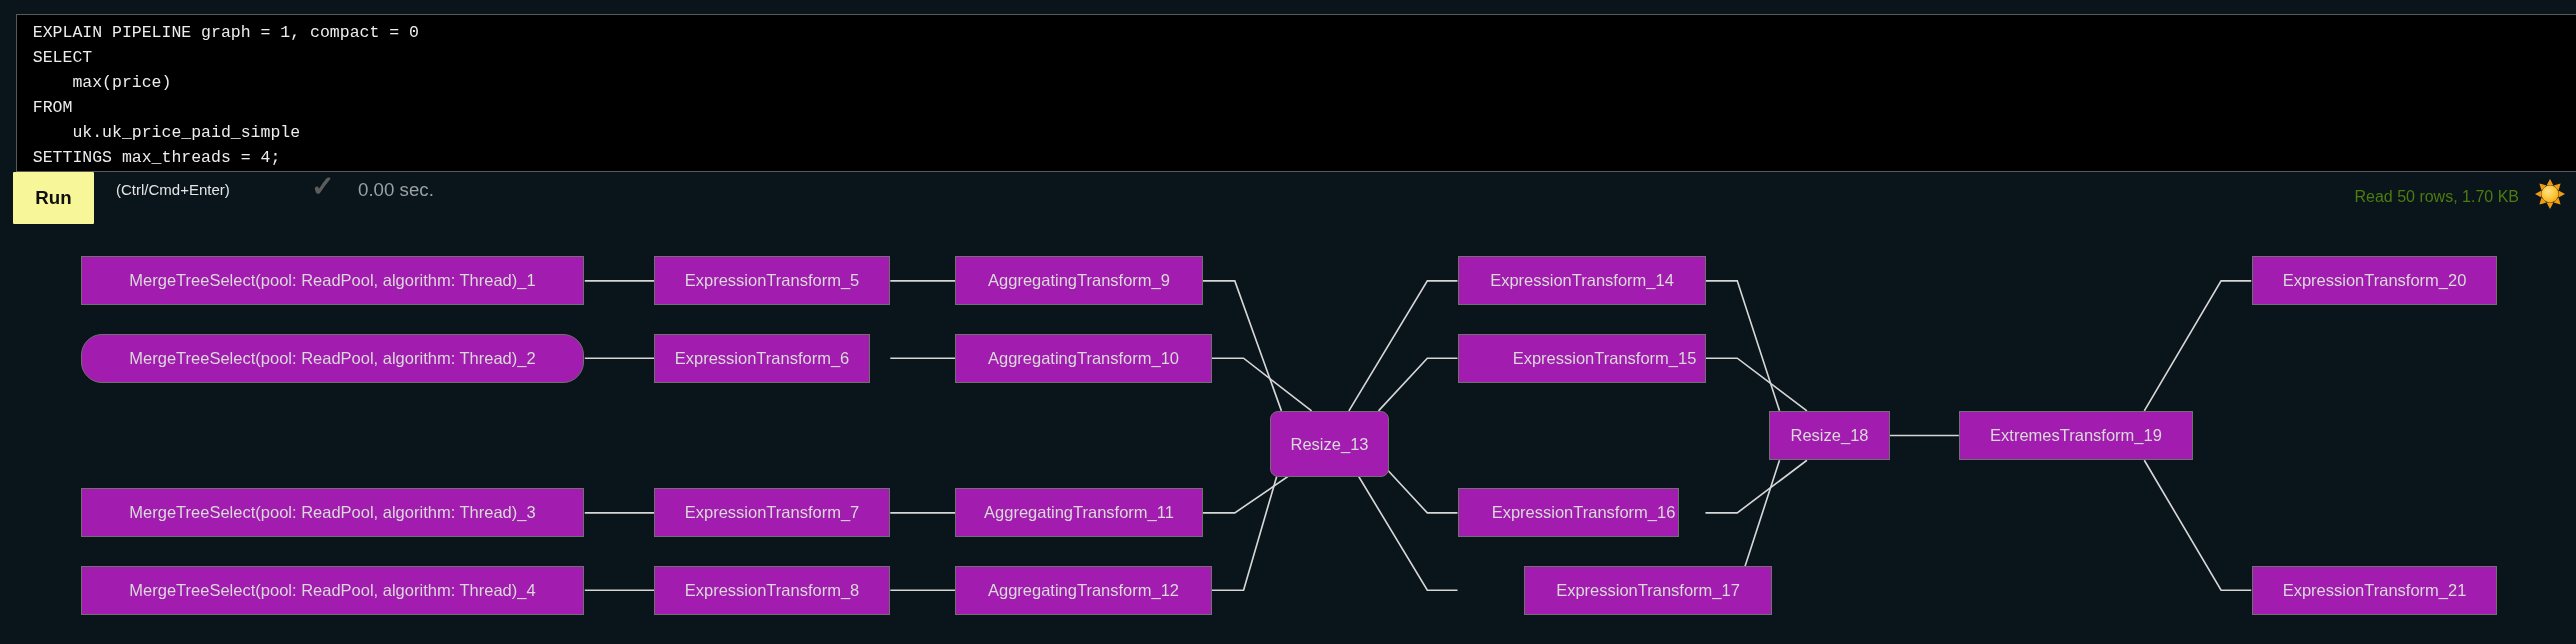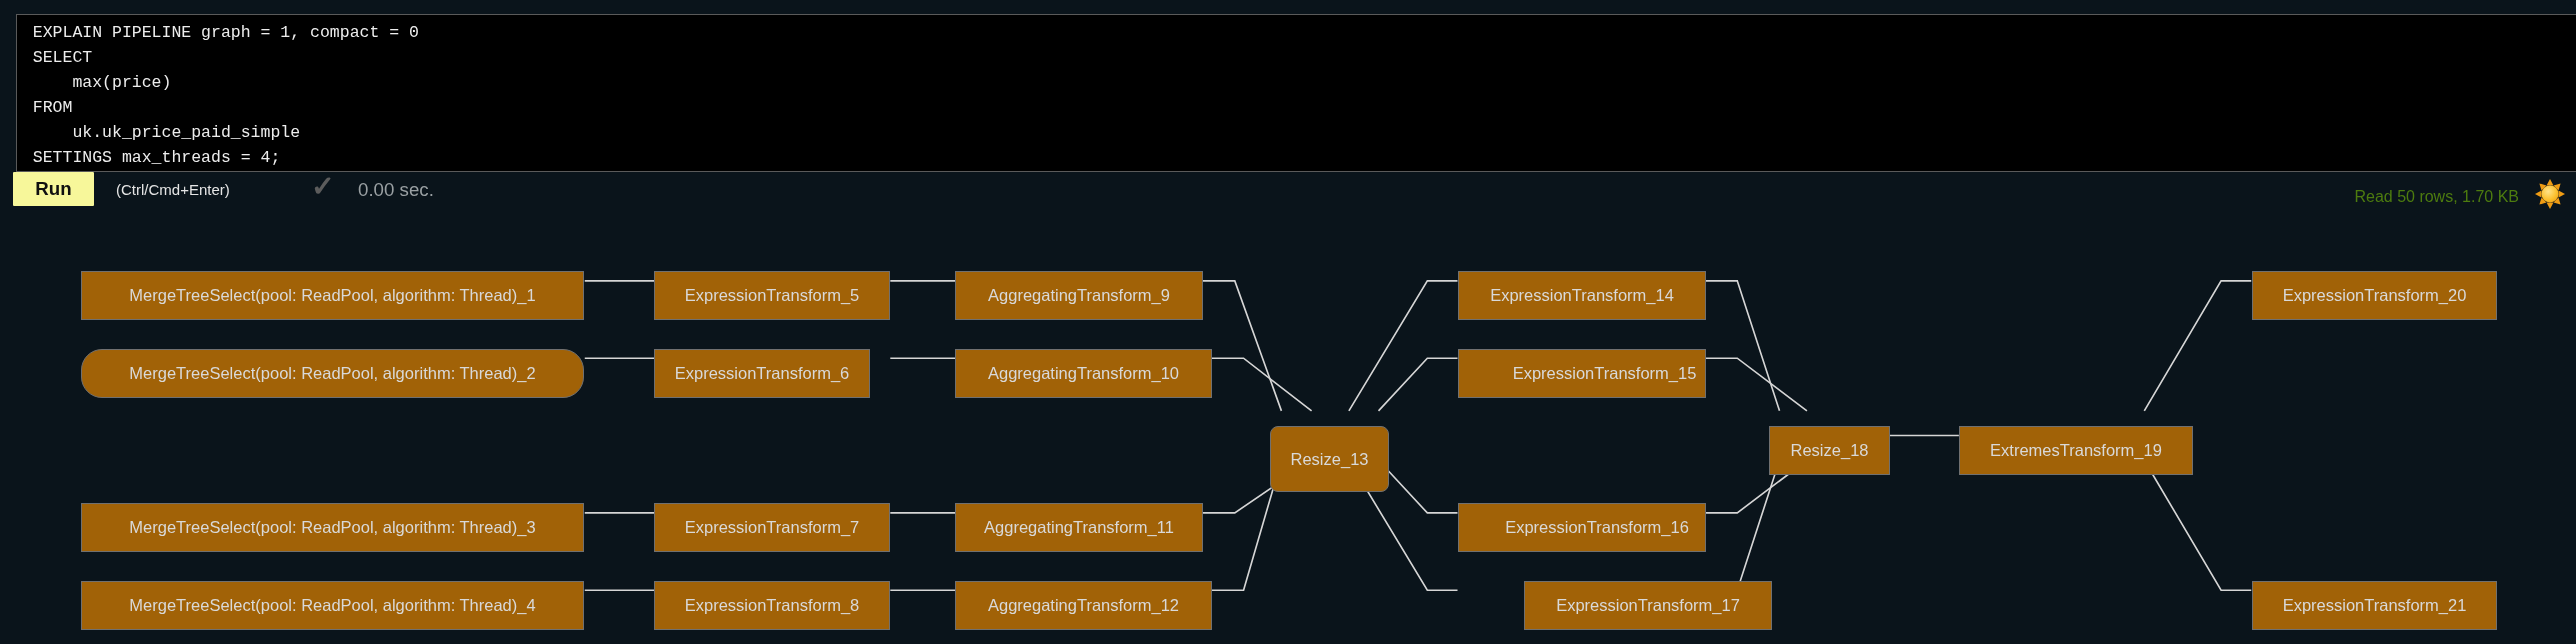--- a/index.html
+++ b/index.html
@@ -5,39 +5,39 @@
   html,body{margin:0;padding:0;background:#0a141b;}
   .screen{position:relative;width:2576px;height:644px;background:#0a141b;overflow:hidden;
           font-family:"Liberation Sans",sans-serif;}
   
   .editor{position:absolute;left:4.4px;top:2.2px;width:2567px;height:158px;box-sizing:border-box;
           margin:12px;background:#000;border:1.1px solid #5a5a5a;
           font-family:"Liberation Mono",monospace;font-size:16.5px;line-height:25px;
           color:#ededed;padding:4.4px 11px 0 15.4px;white-space:pre;overflow:hidden;}
   
   .toolbar{position:absolute;left:0;top:160px;width:2576px;height:71px;}
-  .run{position:absolute;left:13px;top:12px;width:81px;height:34px;
+  .run{position:absolute;left:13px;top:12px;width:81px;height:52px;
        background:#f7f79a;color:#101010;border:none;border-radius:1.1px;
        font-family:"Liberation Sans",sans-serif;font-size:18.7px;font-weight:bold;cursor:pointer;}
   .hint{position:absolute;left:116px;top:19px;height:22px;line-height:22px;
         color:#e5e5e5;font-size:15px;}
   .check{position:absolute;left:311px;top:10px;height:33px;line-height:33px;
          color:#5c5c5c;font-size:28.5px;font-weight:bold;}
   .elapsed{position:absolute;left:358px;top:19px;height:22px;line-height:22px;
            color:#9aa0a3;font-size:18.7px;}
   .stats{position:absolute;right:57px;top:26px;height:22px;line-height:22px;
          color:#4d7c0f;font-size:16px;}
   .sun{position:absolute;right:10px;top:18px;cursor:pointer;}
   
   .graph{position:absolute;left:0;top:0;width:2576px;height:644px;}
   .graph svg.edges{position:absolute;left:0;top:0;pointer-events:none;}
   .graph svg.edges polyline{fill:none;stroke:#d6d6d6;stroke-width:3;}
-  .node{position:absolute;box-sizing:border-box;background:#a16207;border:1.1px solid #707070;
+  .node{position:absolute;box-sizing:border-box;background:#a21caf;border:1.1px solid #707070;
         color:#d9d9d9;font-size:16.5px;white-space:nowrap;
-        display:flex;align-items:center;justify-content:center;margin-top:15px;}
+        display:flex;align-items:center;justify-content:center;}
 </style>
 </head>
 <body>
 
 <div class="screen">
 
   <pre class="editor">EXPLAIN PIPELINE graph = 1, compact = 0
 SELECT
     max(price)
 FROM
@@ -107,21 +107,21 @@
         <div class="node" style="left: 654px; top: 334px; width: 216px; height: 49px;">ExpressionTransform_6</div>
         <div class="node" style="left: 654px; top: 488px; width: 236px; height: 49px;">ExpressionTransform_7</div>
         <div class="node" style="left: 654px; top: 566px; width: 236px; height: 49px;">ExpressionTransform_8</div>
         <div class="node" style="left: 955px; top: 256px; width: 248px; height: 49px;">AggregatingTransform_9</div>
         <div class="node" style="left: 955px; top: 334px; width: 257px; height: 49px;">AggregatingTransform_10</div>
         <div class="node" style="left: 955px; top: 488px; width: 248px; height: 49px;">AggregatingTransform_11</div>
         <div class="node" style="left: 955px; top: 566px; width: 257px; height: 49px;">AggregatingTransform_12</div>
         <div class="node" style="left: 1270px; top: 411px; width: 119px; height: 66px; border-radius: 8px;">Resize_13</div>
         <div class="node" style="left: 1458px; top: 256px; width: 248px; height: 49px;">ExpressionTransform_14</div>
         <div class="node" style="left: 1458px; top: 334px; width: 248px; height: 49px; padding-left: 45px;">ExpressionTransform_15</div>
-        <div class="node" style="left: 1458px; top: 488px; width: 248px; height: 49px; padding-left: 30px;">ExpressionTransform_16</div>
+        <div class="node" style="left: 1458px; top: 488px; width: 221px; height: 49px; padding-left: 30px;">ExpressionTransform_16</div>
         <div class="node" style="left: 1524px; top: 566px; width: 248px; height: 49px;">ExpressionTransform_17</div>
         <div class="node" style="left: 1769px; top: 411px; width: 121px; height: 49px;">Resize_18</div>
         <div class="node" style="left: 1959px; top: 411px; width: 234px; height: 49px;">ExtremesTransform_19</div>
         <div class="node" style="left: 2252px; top: 256px; width: 245px; height: 49px;">ExpressionTransform_20</div>
         <div class="node" style="left: 2252px; top: 566px; width: 245px; height: 49px;">ExpressionTransform_21</div>
       </div>
   </div>
 
 </div>
 

